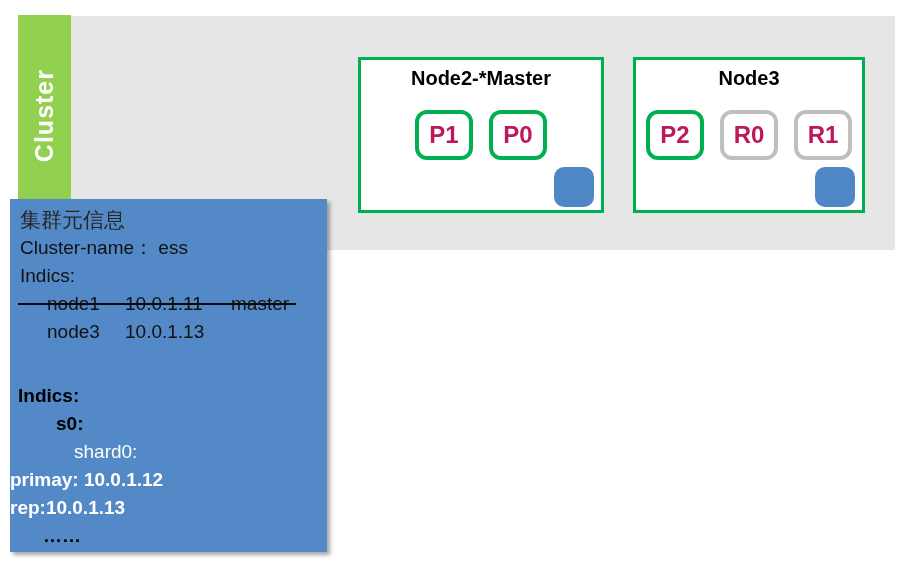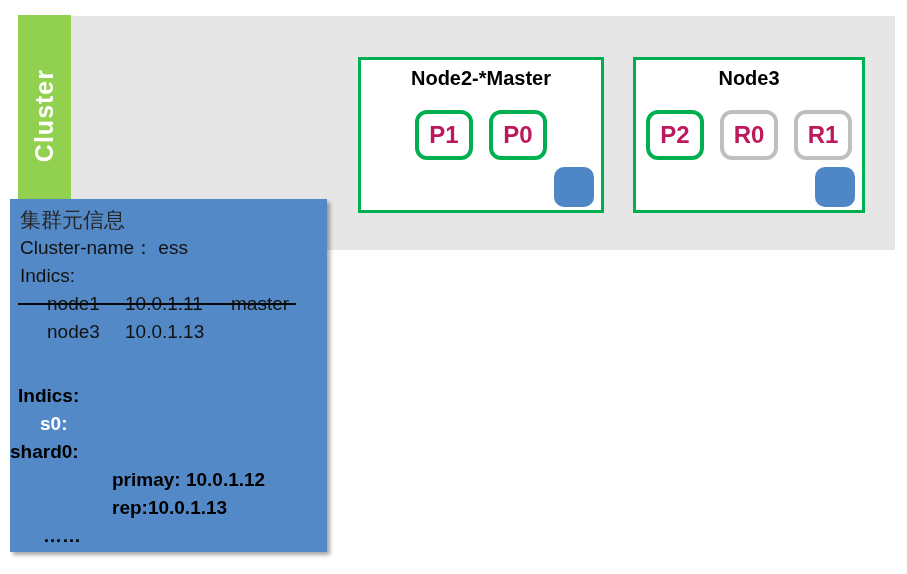--- a/index.html
+++ b/index.html
@@ -80,23 +80,23 @@
     color: #111111;
     font-size: 19px;
   }
   .meta-line {
     line-height: 28px;
     white-space: pre;
   }
   .meta-line.zh { font-size: 21px; color: #262626; padding-left: 10px; }
   .meta-line.lvl0 { padding-left: 10px; }
   .meta-line.head { padding-left: 8px; font-weight: bold; color: #000000; margin-top: 36px; }
-  .meta-line.ind1 { padding-left: 30px; font-weight: bold; color: #ffffff; }
-  .meta-line.ind2 { font-weight: bold; color: #000000; }
-  .meta-line.ind3 { padding-left: 102px; font-weight: bold; color: #000000; }
+  .meta-line.ind1 { padding-left: 46px; font-weight: bold; color: #000000; }
+  .meta-line.ind2 { padding-left: 64px; font-weight: normal; color: #ffffff; }
+  .meta-line.ind3 { font-weight: bold; color: #ffffff; }
   .meta-line.ellipsis { padding-left: 33px; font-weight: bold; color: #000000; }
   .node-row {
     position: relative;
     line-height: 28px;
     padding-left: 37px;
     display: flex;
   }
   .node-row .col-name { width: 78px; }
   .node-row .col-ip   { width: 106px; }
   .strike-line {

